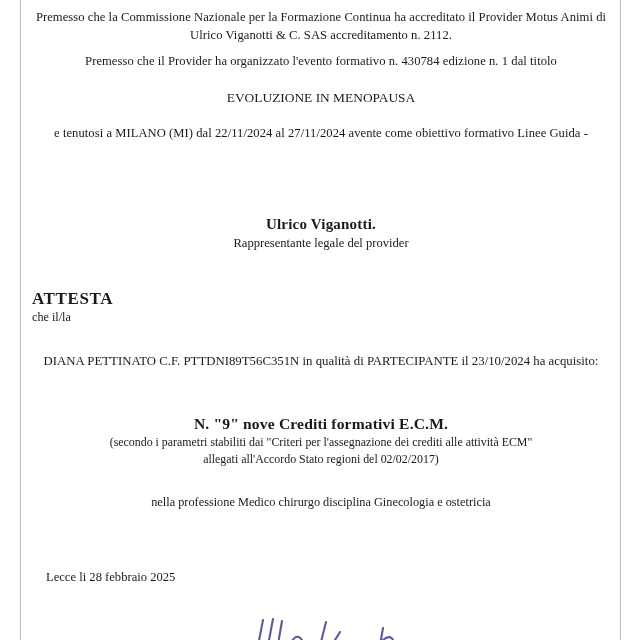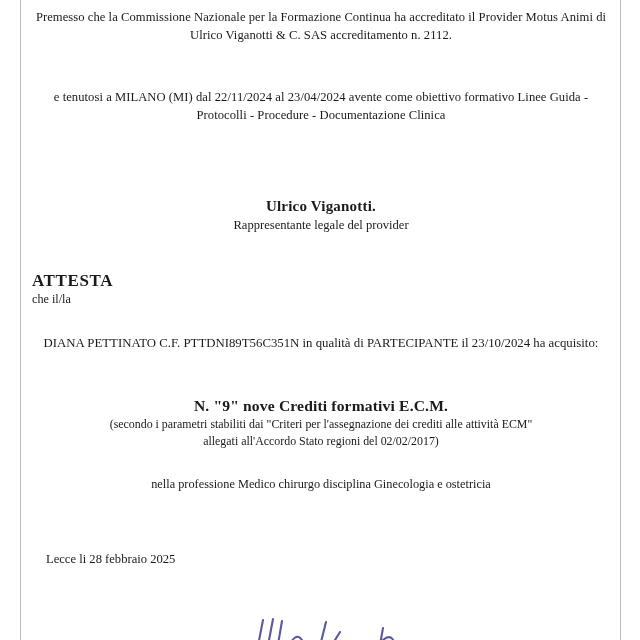--- a/index.html
+++ b/index.html
@@ -147,28 +147,29 @@
 
   <div id="content-column">
 
     <div class="spacer-sm"></div>
 
     <div class="para">Premesso che la Commissione Nazionale per la Formazione Continua ha accreditato il Provider Motus Animi di</div>
     <div class="para">Ulrico Viganotti &amp; C. SAS accreditamento n. 2112.</div>
 
     <div class="spacer-sm"></div>
 
+    <div class="para">Premesso che il Provider ha organizzato l'evento formativo n. 430784 edizione n. 1 dal titolo</div>
 
     <div class="spacer-md"></div>
 
+    <div class="title-line">EVOLUZIONE IN MENOPAUSA</div>
 
     <div class="spacer-md"></div>
 
-    <div class="para">e tenutosi a MILANO (MI) dal 22/11/2024 al 23/04/2024 avente come obiettivo formativo Linee Guida -</div>
-    <div class="para">Protocolli - Procedure - Documentazione Clinica</div>
+    <div class="para">e tenutosi a MILANO (MI) dal 22/11/2024 al 27/11/2024 avente come obiettivo formativo Linee Guida -</div>
 
     <div class="spacer-xl"></div>
 
 
     <div class="spacer-xl"></div>
 
     <div class="name-bold">Ulrico Viganotti.</div>
     <div class="name-sub">Rappresentante legale del provider</div>
 
     <div class="spacer-xl"></div>

